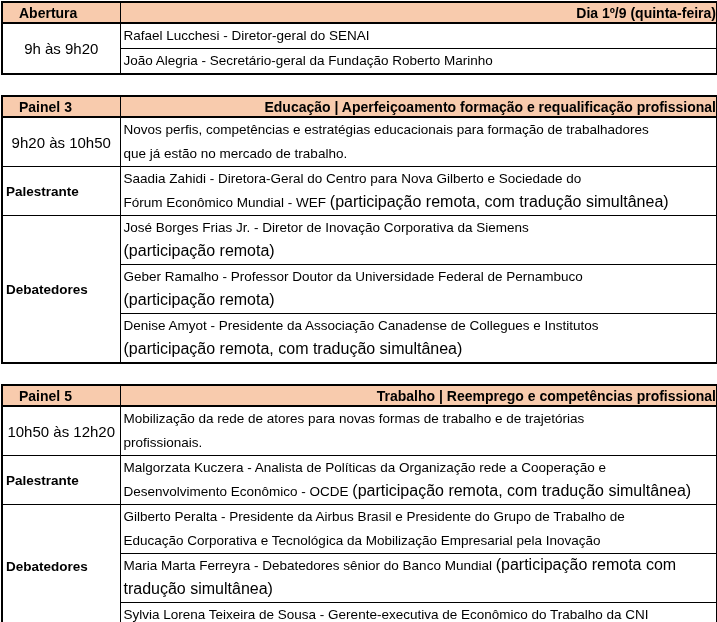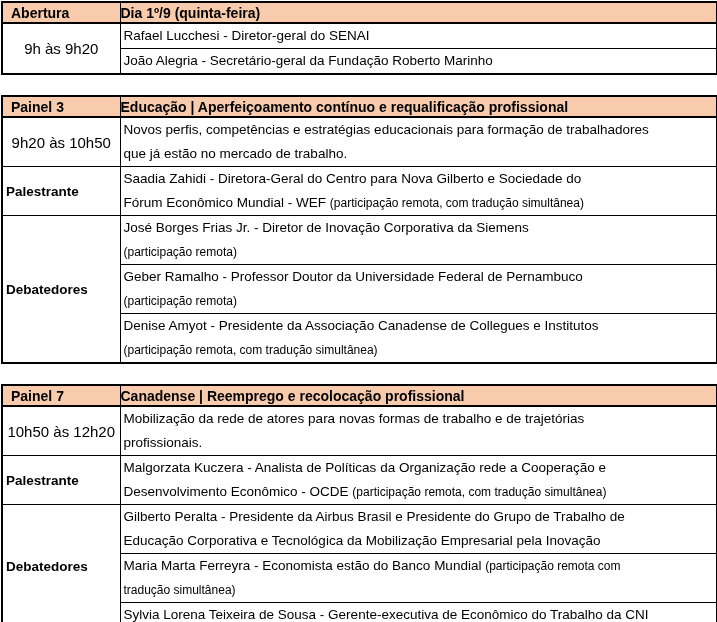--- a/index.html
+++ b/index.html
@@ -29,41 +29,41 @@
     overflow: hidden;
   }
 
   tr.hdr td {
     background: #F8CBAD;
     font-weight: bold;
     font-size: 14px;
     height: 21px;
     border-bottom: 2px solid #000;
   }
-  td.sec-label { padding-left: 8px; }
-  td.sec-title { text-align: left; }
+  td.sec-label { padding-left: 16px; }
+  td.sec-title { text-align: right; }
 
   td.time {
     text-align: center;
     font-size: 15px;
   }
   td.rowlabel {
     font-weight: bold;
     font-size: 13.5px;
     padding-left: 3px;
   }
   td.content {
     padding: 0 3px;
     font-size: 13.5px;
     line-height: 24px;
   }
   td.single { height: 24px; margin-top: 9px; }
   .main { white-space: pre-wrap; }
   .note {
-    font-size: 12px;
+    font-size: 16px;
     line-height: 17px;
     white-space: pre-wrap;
   }
 </style>
 </head>
 <body>
 
 <div class="canvas">
 
   <table class="block">
@@ -87,21 +87,21 @@
     </table>
 
   <table class="block">
     <colgroup>
         <col class="c1">
         <col class="c2">
       </colgroup>
     <tbody>
         <tr class="hdr">
       <td class="sec-label">Painel 3</td>
-      <td class="sec-title">Educação | Aperfeiçoamento contínuo e requalificação profissional</td>
+      <td class="sec-title">Educação | Aperfeiçoamento formação e requalificação profissional</td>
     </tr>
     <tr>
       <td class="time">9h20 às 10h50</td>
       <td class="content"><span class="main">Novos perfis, competências e estratégias educacionais para formação de trabalhadores
 que já estão no mercado de trabalho.</span></td>
     </tr>
     <tr>
       <td class="rowlabel">Palestrante</td>
       <td class="content"><span class="main">Saadia Zahidi - Diretora-Geral do Centro para Nova Gilberto e Sociedade do
 Fórum Econômico Mundial - WEF </span><span class="note">(participação remota, com tradução simultânea)</span></td>
@@ -122,40 +122,40 @@
   </tbody>
     </table>
 
   <table class="block last">
     <colgroup>
         <col class="c1">
         <col class="c2">
       </colgroup>
     <tbody>
         <tr class="hdr">
-      <td class="sec-label">Painel 7</td>
-      <td class="sec-title">Canadense | Reemprego e recolocação profissional</td>
+      <td class="sec-label">Painel 5</td>
+      <td class="sec-title">Trabalho | Reemprego e competências profissional</td>
     </tr>
     <tr>
       <td class="time">10h50 às 12h20</td>
       <td class="content"><span class="main">Mobilização da rede de atores para novas formas de trabalho e de trajetórias
 profissionais.</span></td>
     </tr>
     <tr>
       <td class="rowlabel">Palestrante</td>
       <td class="content"><span class="main">Malgorzata Kuczera - Analista de Políticas da Organização rede a Cooperação e
 Desenvolvimento Econômico - OCDE </span><span class="note">(participação remota, com tradução simultânea)</span></td>
     </tr>
     <tr>
       <td class="rowlabel" rowspan="3">Debatedores</td>
       <td class="content"><span class="main">Gilberto Peralta - Presidente da Airbus Brasil e Presidente do Grupo de Trabalho de
 Educação Corporativa e Tecnológica da Mobilização Empresarial pela Inovação</span></td>
     </tr>
     <tr>
-      <td class="content"><span class="main">Maria Marta Ferreyra - Economista estão do Banco Mundial </span><span class="note">(participação remota com
+      <td class="content"><span class="main">Maria Marta Ferreyra - Debatedores sênior do Banco Mundial </span><span class="note">(participação remota com
 tradução simultânea)</span></td>
     </tr>
     <tr>
       <td class="content single"><span class="main">Sylvia Lorena Teixeira de Sousa - Gerente-executiva de Econômico do Trabalho da CNI</span></td>
     </tr>
 
   </tbody>
     </table>
 
 </div>

